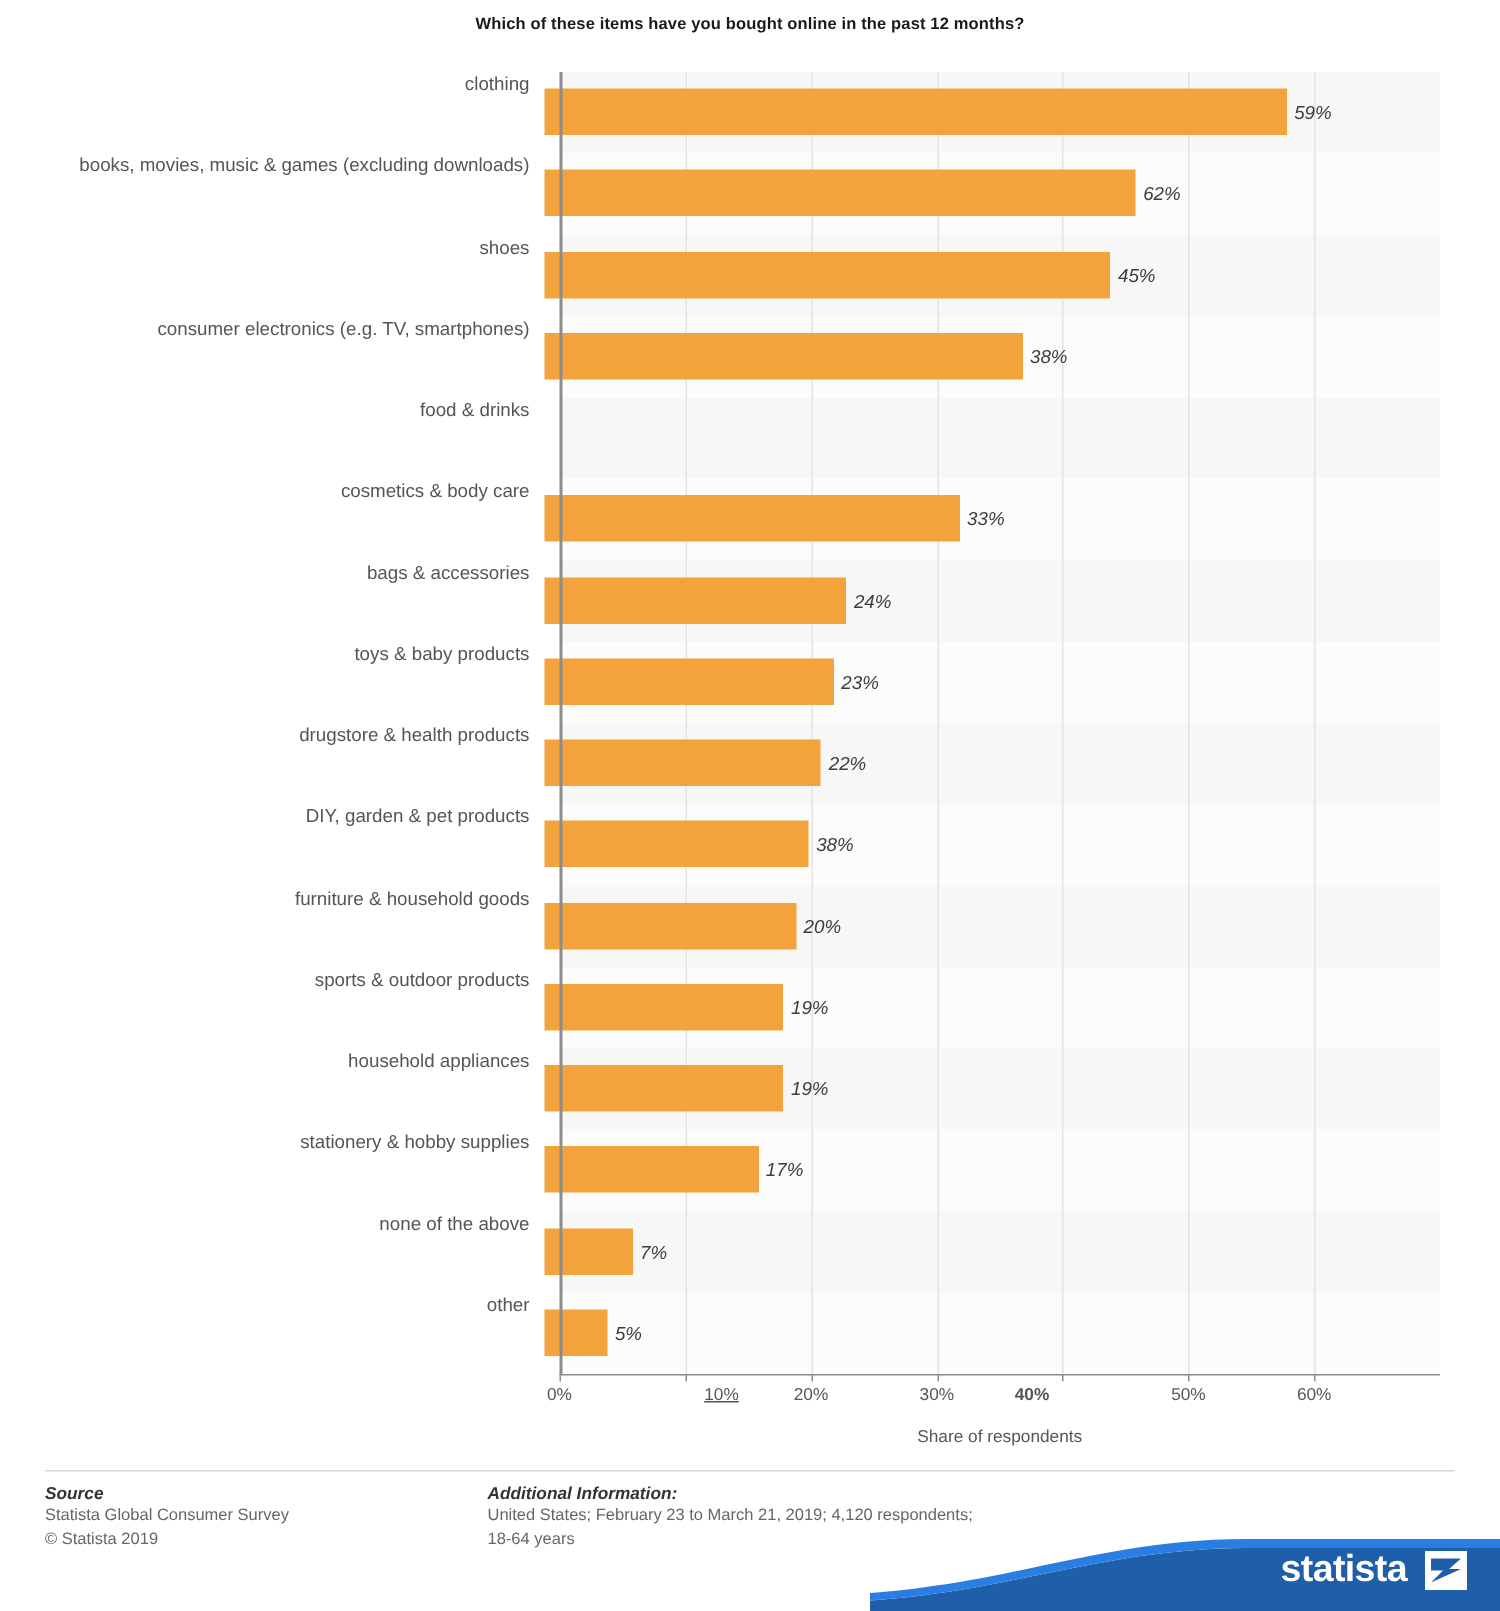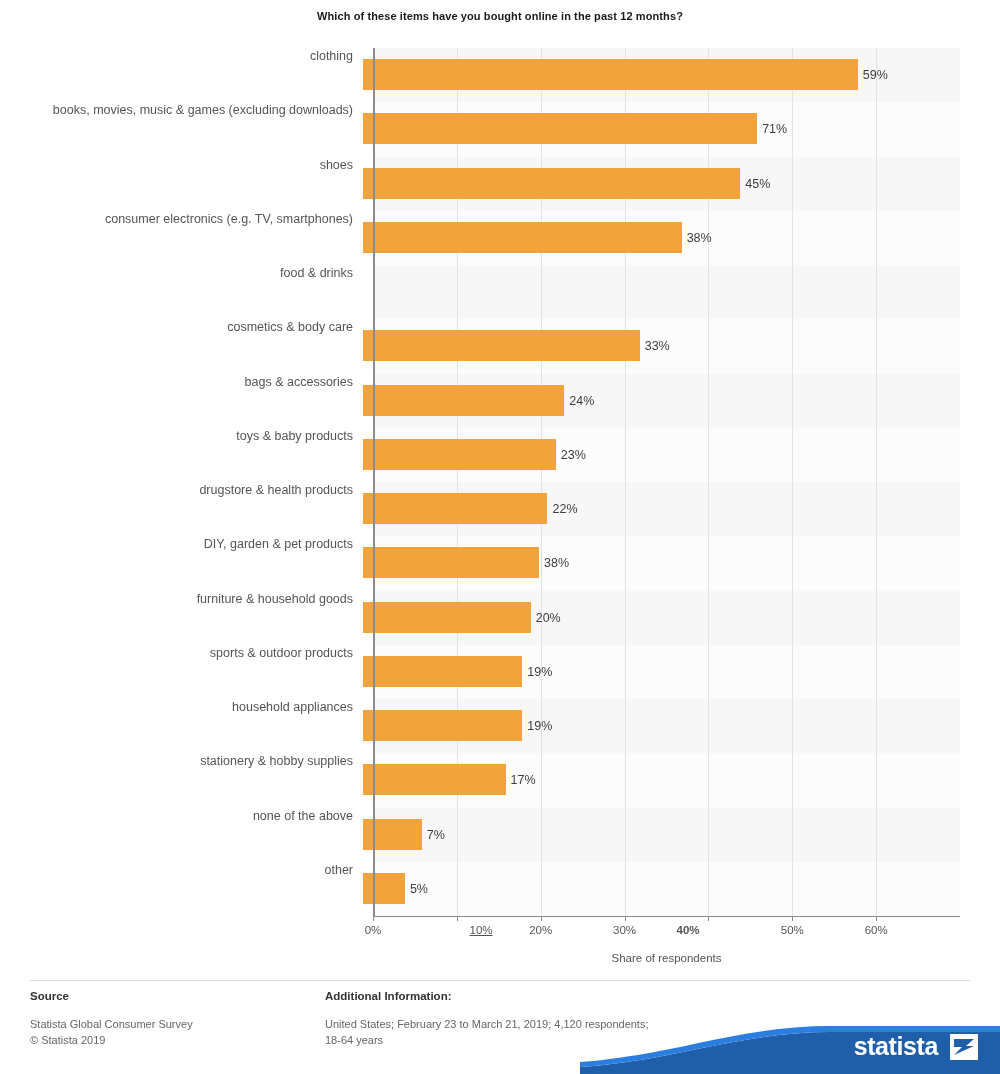--- a/index.html
+++ b/index.html
@@ -69,20 +69,21 @@
     text-align: right;
     font-size: 12.5px;
     color: #555555;
     line-height: 1.35;
   }
   .bar-area {
     position: relative;
     z-index: 2;
     height: 54.25px;
     flex: 1;
+    font-style: italic;
   }
   .bar {
     position: absolute;
     left: 0;
     top: 11px;
     height: 31px;
     background: #f2a33c;
   }
   .bar-value {
     position: absolute;
@@ -170,21 +171,22 @@
   }
   .footer-col-info {
     position: absolute;
     left: 325px; top: 10px;
     width: 430px;
   }
   .footer-head {
     font-size: 11.5px;
     font-weight: bold;
     color: #333333;
-    margin-bottom: 15px;
+    margin-bottom: 1px;
+    font-style: italic;
   }
   .footer-line {
     font-size: 11px;
     color: #666666;
     line-height: 1.45;
   }
   
   .brand {
     position: absolute;
     right: 0;
@@ -236,21 +238,21 @@
           <div class="bar-area">
             <div class="bar" style="width: 494.757px; background: rgb(242, 163, 60);"></div>
             <div class="bar-value" style="left: 499.757px;">59%</div>
           </div>
         </div>
         <div class="row even">
           <div class="row-bg-plot"></div>
           <div class="cat-label">books, movies, music &amp; games (excluding downloads)</div>
           <div class="bar-area">
             <div class="bar" style="width: 394.129px; background: rgb(242, 163, 60);"></div>
-            <div class="bar-value" style="left: 399.129px;">71%</div>
+            <div class="bar-value" style="left: 399.129px;">62%</div>
           </div>
         </div>
         <div class="row odd">
           <div class="row-bg-plot"></div>
           <div class="cat-label">shoes</div>
           <div class="bar-area">
             <div class="bar" style="width: 377.357px; background: rgb(242, 163, 60);"></div>
             <div class="bar-value" style="left: 382.357px;">45%</div>
           </div>
         </div>

